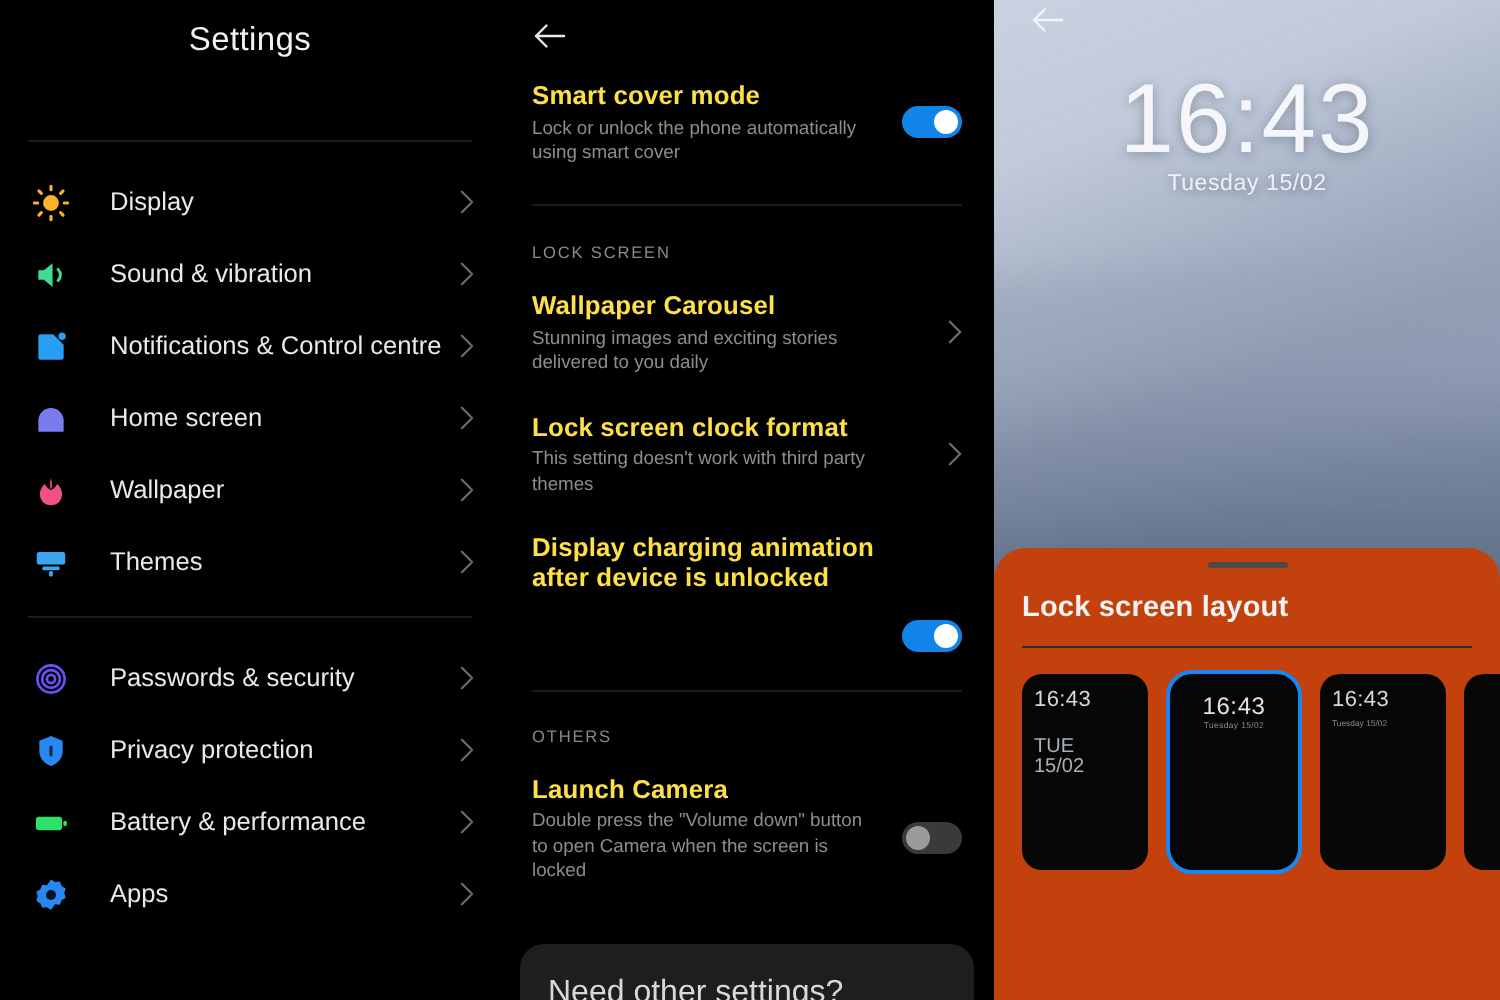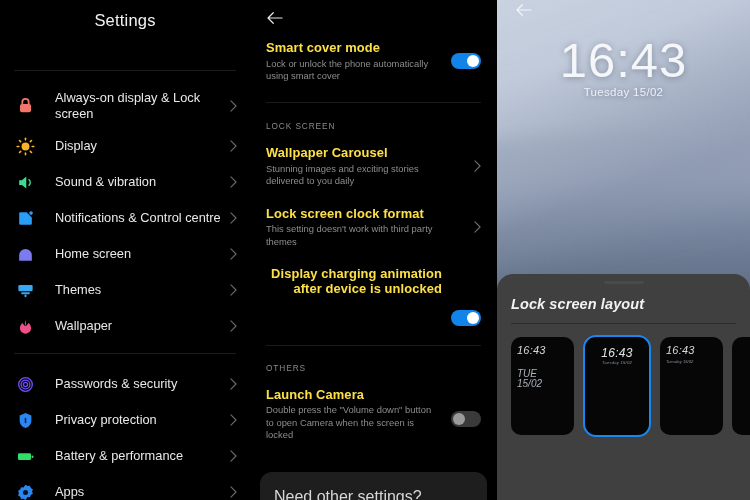--- a/index.html
+++ b/index.html
@@ -152,21 +152,21 @@
   }
   .lock-date {
     position:absolute; left:0; right:0; top:86px; text-align:center;
     color:#eef1f6; font-size:11.5px; font-weight:400; letter-spacing:.3px;
     text-shadow:0 1px 5px rgba(30,40,55,.4);
   }
 
   
   .sheet {
     position:absolute; left:0; right:0; bottom:0; top:274px;
-    background:#404040; border-radius:16px 16px 0 0; overflow:hidden;font-style:italic;
+    background:#c2410c; border-radius:16px 16px 0 0; overflow:hidden;
   }
   .sheet-grab {
     width:40px; height:3px; border-radius:2px; background:#4a4a4a;
     margin:7px auto 0;
   }
   .sheet-title {
     color:#f2f2f2; font-size:14.5px; font-weight:700; padding:12px 0 0 14px;
     letter-spacing:.1px;
   }
   .sheet-div { height:1px; background:#2c2c2c; margin:11px 14px 0; }
@@ -214,34 +214,20 @@
 </head>
 <body>
 
 <div class="screen">
 
   <div class="panel-settings">
     <div class="settings-title">Settings</div>
     <div class="divider-h divider-top"></div>
     <div class="spacer-first"></div>
 
-    <div class="s-item">
-      <span class="s-icon">
-        <svg width="19" height="19" viewBox="0 0 24 24">
-            <path d="M8 10V7.5a4 4 0 0 1 8 0V10" fill="none" stroke="#f4766a" stroke-width="2.2" stroke-linecap="round"></path>
-            <rect x="5" y="10" width="14" height="10.5" rx="2.6" fill="#f4766a"></rect>
-          </svg>
-      </span>
-      <span class="s-label">Always-on display &amp; Lock screen</span>
-      <span class="s-chev">
-        <svg width="7" height="12" viewBox="0 0 8 14">
-            <path d="M1 1l6 6-6 6" fill="none" stroke="#6a6a6a" stroke-width="1.3" stroke-linecap="round" stroke-linejoin="round"></path>
-          </svg>
-      </span>
-    </div>
 
     <div class="s-item">
       <span class="s-icon">
         <svg width="19" height="19" viewBox="0 0 24 24">
             <circle cx="12" cy="12" r="5" fill="#f8b32a"></circle>
             <g stroke="#f8b32a" stroke-width="2" stroke-linecap="round">
               <line x1="12" y1="1.5" x2="12" y2="3.6"></line>
               <line x1="12" y1="20.4" x2="12" y2="22.5"></line>
               <line x1="1.5" y1="12" x2="3.6" y2="12"></line>
               <line x1="20.4" y1="12" x2="22.5" y2="12"></line>
@@ -300,41 +286,41 @@
       <span class="s-chev">
         <svg width="7" height="12" viewBox="0 0 8 14">
             <path d="M1 1l6 6-6 6" fill="none" stroke="#6a6a6a" stroke-width="1.3" stroke-linecap="round" stroke-linejoin="round"></path>
           </svg>
       </span>
     </div>
 
     <div class="s-item">
       <span class="s-icon">
         <svg width="19" height="19" viewBox="0 0 24 24">
+            <path d="M12 21c-4 0-7-3-7-7 0-3 1.5-5 3-6.5 1.4 2 2.6 3.2 4 4 1.4-.8 2.6-2 4-4C17.5 9 19 11 19 14c0 4-3 7-7 7z" fill="#f0508a"></path>
+            <path d="M12 11.5c-1-2.2-1-4.8 0-7.5 1 2.7 1 5.3 0 7.5z" fill="#e03a78"></path>
+          </svg>
+      </span>
+      <span class="s-label">Wallpaper</span>
+      <span class="s-chev">
+        <svg width="7" height="12" viewBox="0 0 8 14">
+            <path d="M1 1l6 6-6 6" fill="none" stroke="#6a6a6a" stroke-width="1.3" stroke-linecap="round" stroke-linejoin="round"></path>
+          </svg>
+      </span>
+    </div>
+
+    <div class="s-item">
+      <span class="s-icon">
+        <svg width="19" height="19" viewBox="0 0 24 24">
             <rect x="3" y="5" width="18" height="8" rx="1.6" fill="#3aa7f0"></rect>
             <rect x="6.5" y="14.2" width="11" height="2.4" rx="1" fill="#3aa7f0"></rect>
             <rect x="10.8" y="17" width="2.4" height="3.5" rx="1" fill="#3aa7f0"></rect>
           </svg>
       </span>
       <span class="s-label">Themes</span>
-      <span class="s-chev">
-        <svg width="7" height="12" viewBox="0 0 8 14">
-            <path d="M1 1l6 6-6 6" fill="none" stroke="#6a6a6a" stroke-width="1.3" stroke-linecap="round" stroke-linejoin="round"></path>
-          </svg>
-      </span>
-    </div>
-
-    <div class="s-item">
-      <span class="s-icon">
-        <svg width="19" height="19" viewBox="0 0 24 24">
-            <path d="M12 21c-4 0-7-3-7-7 0-3 1.5-5 3-6.5 1.4 2 2.6 3.2 4 4 1.4-.8 2.6-2 4-4C17.5 9 19 11 19 14c0 4-3 7-7 7z" fill="#f0508a"></path>
-            <path d="M12 11.5c-1-2.2-1-4.8 0-7.5 1 2.7 1 5.3 0 7.5z" fill="#e03a78"></path>
-          </svg>
-      </span>
-      <span class="s-label">Wallpaper</span>
       <span class="s-chev">
         <svg width="7" height="12" viewBox="0 0 8 14">
             <path d="M1 1l6 6-6 6" fill="none" stroke="#6a6a6a" stroke-width="1.3" stroke-linecap="round" stroke-linejoin="round"></path>
           </svg>
       </span>
     </div>
 
     <div class="divider-h divider-mid"></div>
     <div class="spacer-group"></div>
 
@@ -435,21 +421,21 @@
       <div class="d-title">Lock screen clock format</div>
       <div class="d-sub">This setting doesn't work with third party themes</div>
       <div class="row-chev">
         <svg width="7" height="12" viewBox="0 0 8 14">
             <path d="M1 1l6 6-6 6" fill="none" stroke="#6d6d6d" stroke-width="1.3" stroke-linecap="round" stroke-linejoin="round"></path>
           </svg>
       </div>
     </div>
 
     <div class="d-row" style="margin-top:18px; min-height:60px;">
-      <div class="d-title" style="max-width:176px;text-align:right;">Display charging animation after device is unlocked</div>
+      <div class="d-title" style="max-width:176px;">Display charging animation after device is unlocked</div>
       <div class="toggle on" style="top:44px; transform:none;">
           <div class="knob"></div>
         </div>
     </div>
 
     <div class="d-div" style="margin-top:19px;"></div>
 
     <div class="d-sec-head" style="margin-top:17px;">OTHERS</div>
 
     <div class="d-row" style="margin-top:14px; min-height:40px;">

